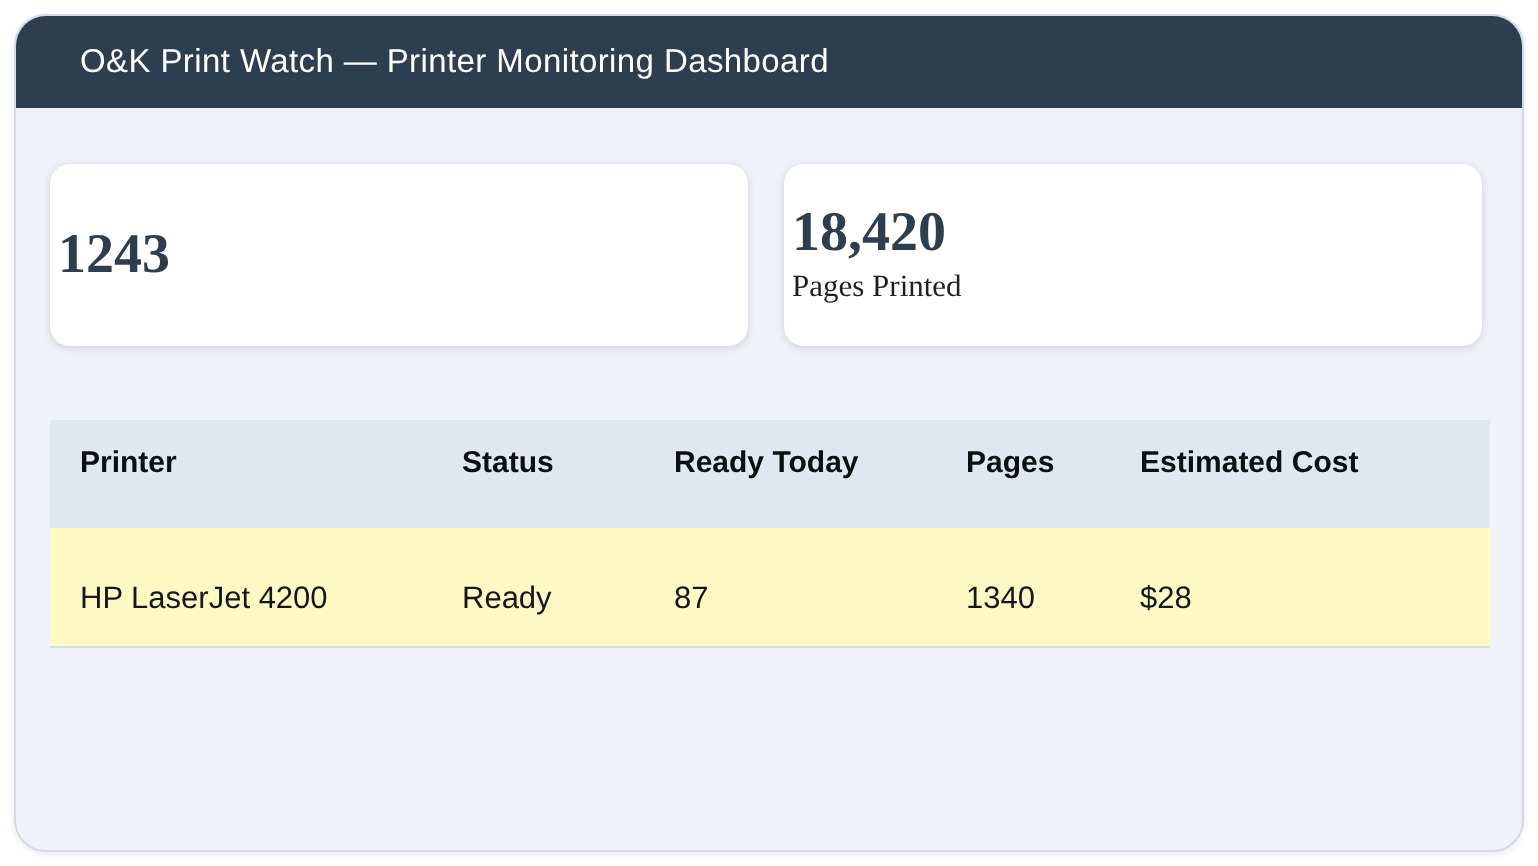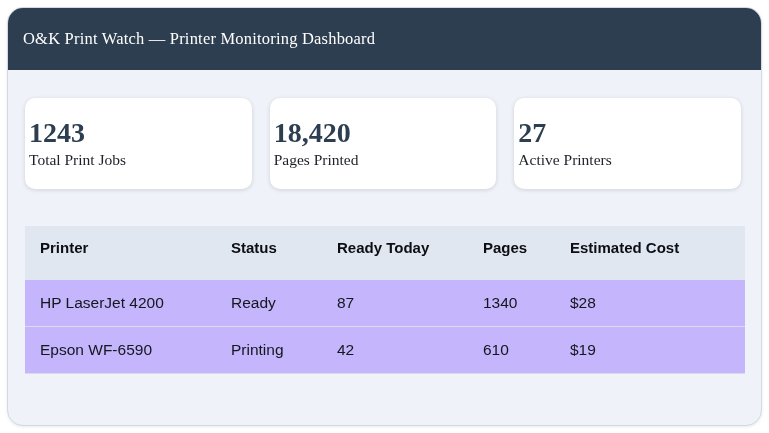--- a/index.html
+++ b/index.html
@@ -18,27 +18,26 @@
     width: 755px;
     height: 419px;
     box-sizing: border-box;
     background: #eff2f8;
     border: 1px solid #d3dae4;
     border-radius: 16px;
     overflow: hidden;
     box-shadow: 0 1px 3px rgba(25,35,55,0.10);
   }
   .appbar {
-    height: 62px;
+    height: 46px;
     background: #2c3e50;
     display: flex;
     align-items: center;
-    padding: 0 15px;
+    padding: 0 32px;
     box-sizing: border-box;
-    font-family: Liberation Serif, serif;
   }
   .appbar-title {
     color: #ffffff;
     font-size: 16.5px;
     font-weight: 500;
     letter-spacing: 0.2px;
     white-space: nowrap;
   }
   .stats-row {
     display: flex;
@@ -87,51 +86,46 @@
     background: #e0e7f1;
     height: 42px;
     text-align: left;
     padding: 0 0 12px 15px;
     font-size: 15px;
     font-weight: 700;
     color: #0c0e12;
     white-space: nowrap;
   }
   .printer-table td {
-    background: #c4b5fd;
+    background: #fef9c3;
     height: 46px;
-    padding: 0 0 0 15px;
+    padding: 13px 0 0 15px;
     border-bottom: 1px solid #d8dde5;
     font-size: 15.5px;
     font-weight: 400;
     color: #14171c;
     white-space: nowrap;
   }
 </style>
 </head>
 <body>
 
 <div class="dashboard-card">
 
   <div class="appbar">
     <div class="appbar-title">O&amp;K Print Watch — Printer Monitoring Dashboard</div>
   </div>
 
   <div class="stats-row">
     <div class="stat-card">
       <div class="stat-value">1243</div>
-      <div class="stat-label">Total Print Jobs</div>
     </div>
     <div class="stat-card">
       <div class="stat-value">18,420</div>
       <div class="stat-label">Pages Printed</div>
-    </div>
-    <div class="stat-card">
-      <div class="stat-value">27</div>
-      <div class="stat-label">Active Printers</div>
     </div>
   </div>
 
   <div class="table-area">
     <table class="printer-table">
       <colgroup>
         <col class="c1">
           <col class="c2">
           <col class="c3">
           <col class="c4">
@@ -147,24 +141,17 @@
         </tr>
       </thead>
       <tbody>
         <tr>
           <td>HP LaserJet 4200</td>
           <td>Ready</td>
           <td>87</td>
           <td>1340</td>
           <td>$28</td>
         </tr>
-        <tr>
-          <td>Epson WF-6590</td>
-          <td>Printing</td>
-          <td>42</td>
-          <td>610</td>
-          <td>$19</td>
-        </tr>
       </tbody>
     </table>
   </div>
 
 </div>
 
 </body></html>

